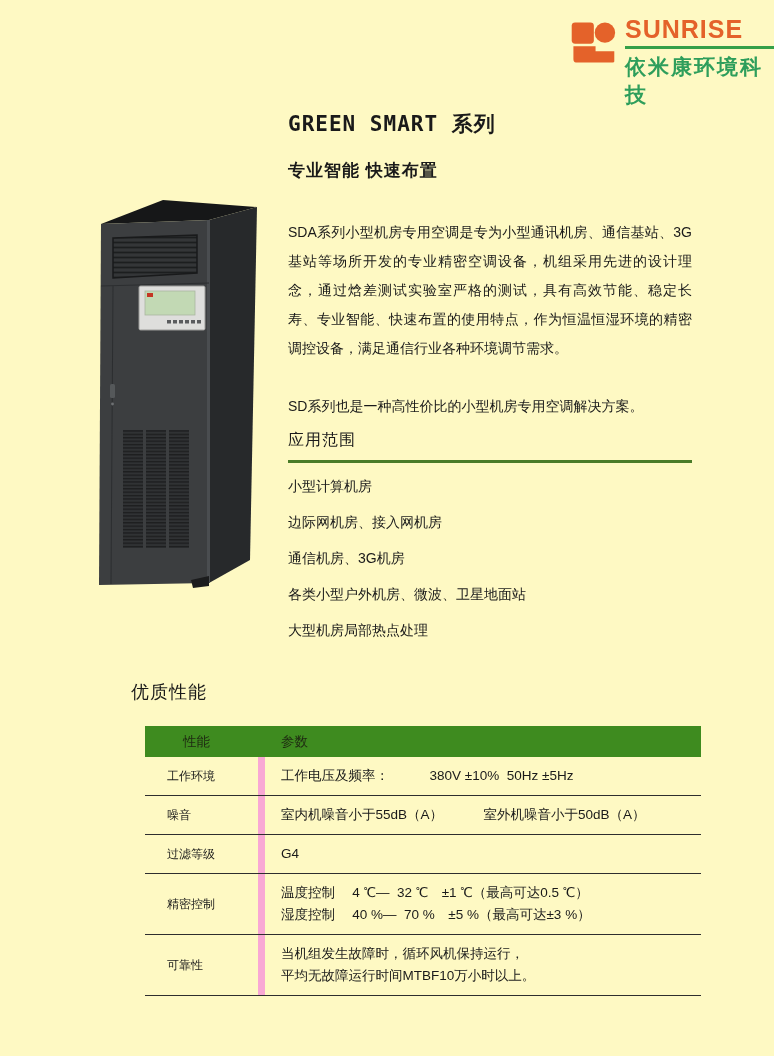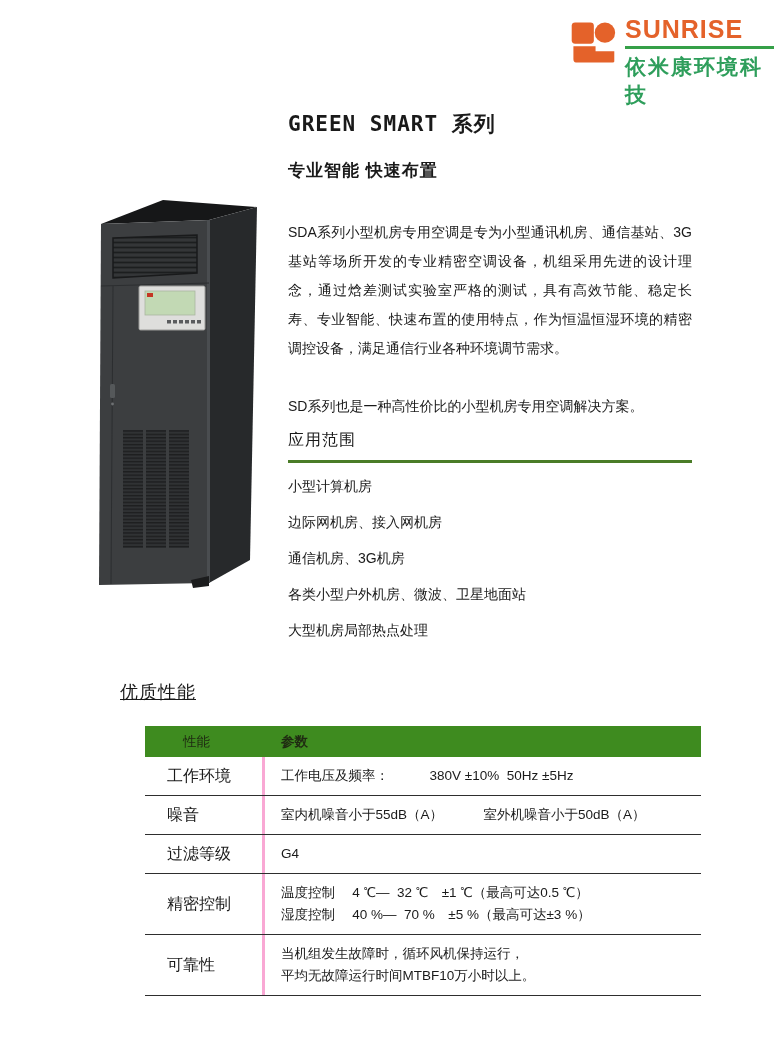--- a/index.html
+++ b/index.html
@@ -5,21 +5,21 @@
   :root{
     --logo-orange:#E4622A;
     --logo-green:#2E9E5B;
     --logo-rule-green:#35A048;
     --section-rule-green:#4A7C28;
     --table-header-green:#3E8B1F;
     --text-color:#1A1A1A;
   }
   *{margin:0;padding:0;box-sizing:border-box;}
   body{background:#888;font-family:"Liberation Sans",sans-serif;color:var(--text-color);}
-  .page{position:relative;width:774px;height:1056px;background:#ffffff;margin:0 auto;overflow:hidden;}
+  .page{position:relative;width:774px;height:1056px;background:#fef9c3;margin:0 auto;overflow:hidden;}
 
   
   .logo{position:absolute;left:570px;top:16px;display:flex;gap:9px;align-items:flex-start;}
   .logo-mark{width:46px;height:52px;flex:0 0 auto;}
   .logo-text{display:flex;flex-direction:column;}
   .brand{font-size:25px;font-weight:bold;color:var(--logo-orange);letter-spacing:1px;line-height:1.1;}
   .brand-rule{height:3px;background:var(--logo-rule-green);margin:2px 0 4px 0;}
   .brand-sub{font-size:21px;font-weight:bold;color:var(--logo-green);letter-spacing:2px;}
 
   
@@ -33,27 +33,27 @@
   .intro p{font-size:14px;line-height:29px;text-align:justify;margin-bottom:29px;}
 
   
   .apps{position:absolute;left:288px;top:430px;width:404px;}
   .apps h3{font-size:16px;font-weight:normal;letter-spacing:1px;margin-bottom:9px;}
   .green-rule{height:3px;background:var(--section-rule-green);}
   .apps ul{list-style:none;margin-top:6px;}
   .apps li{font-size:14px;height:36px;display:flex;align-items:center;}
 
   
-  .perf-title{position:absolute;left:120px;top:680px;font-size:18px;font-weight:normal;letter-spacing:1px;text-decoration:underline;}
+  .perf-title{position:absolute;left:131px;top:680px;font-size:18px;font-weight:normal;letter-spacing:1px;}
   .table{position:absolute;left:145px;top:726px;width:556px;font-size:13.5px;}
   .thead{display:flex;background:var(--table-header-green);height:31px;align-items:center;color:#1F2A12;}
   .th.c1{width:120px;padding-left:38px;}
-  .th.c2{flex:1;padding-left:16px;font-weight:bold;}
+  .th.c2{flex:1;padding-left:16px;}
   .tr{display:flex;border-bottom:1px solid #2e2e2e;}
-  .td.c1{width:120px;padding-left:22px;border-right:3px solid #f9a8d4;display:flex;align-items:center;font-size:16px;}
+  .td.c1{width:120px;padding-left:22px;border-right:7px solid #f9a8d4;display:flex;align-items:center;font-size:12px;}
   .td.c2{flex:1;padding:8px 0 8px 16px;}
   .td.c2 .line{line-height:22px;white-space:pre-wrap;}
 </style>
 </head>
 <body>
 
 <div class="page">
 
   <header class="logo">
     <svg class="logo-mark" viewBox="0 0 54 52" aria-hidden="true">

